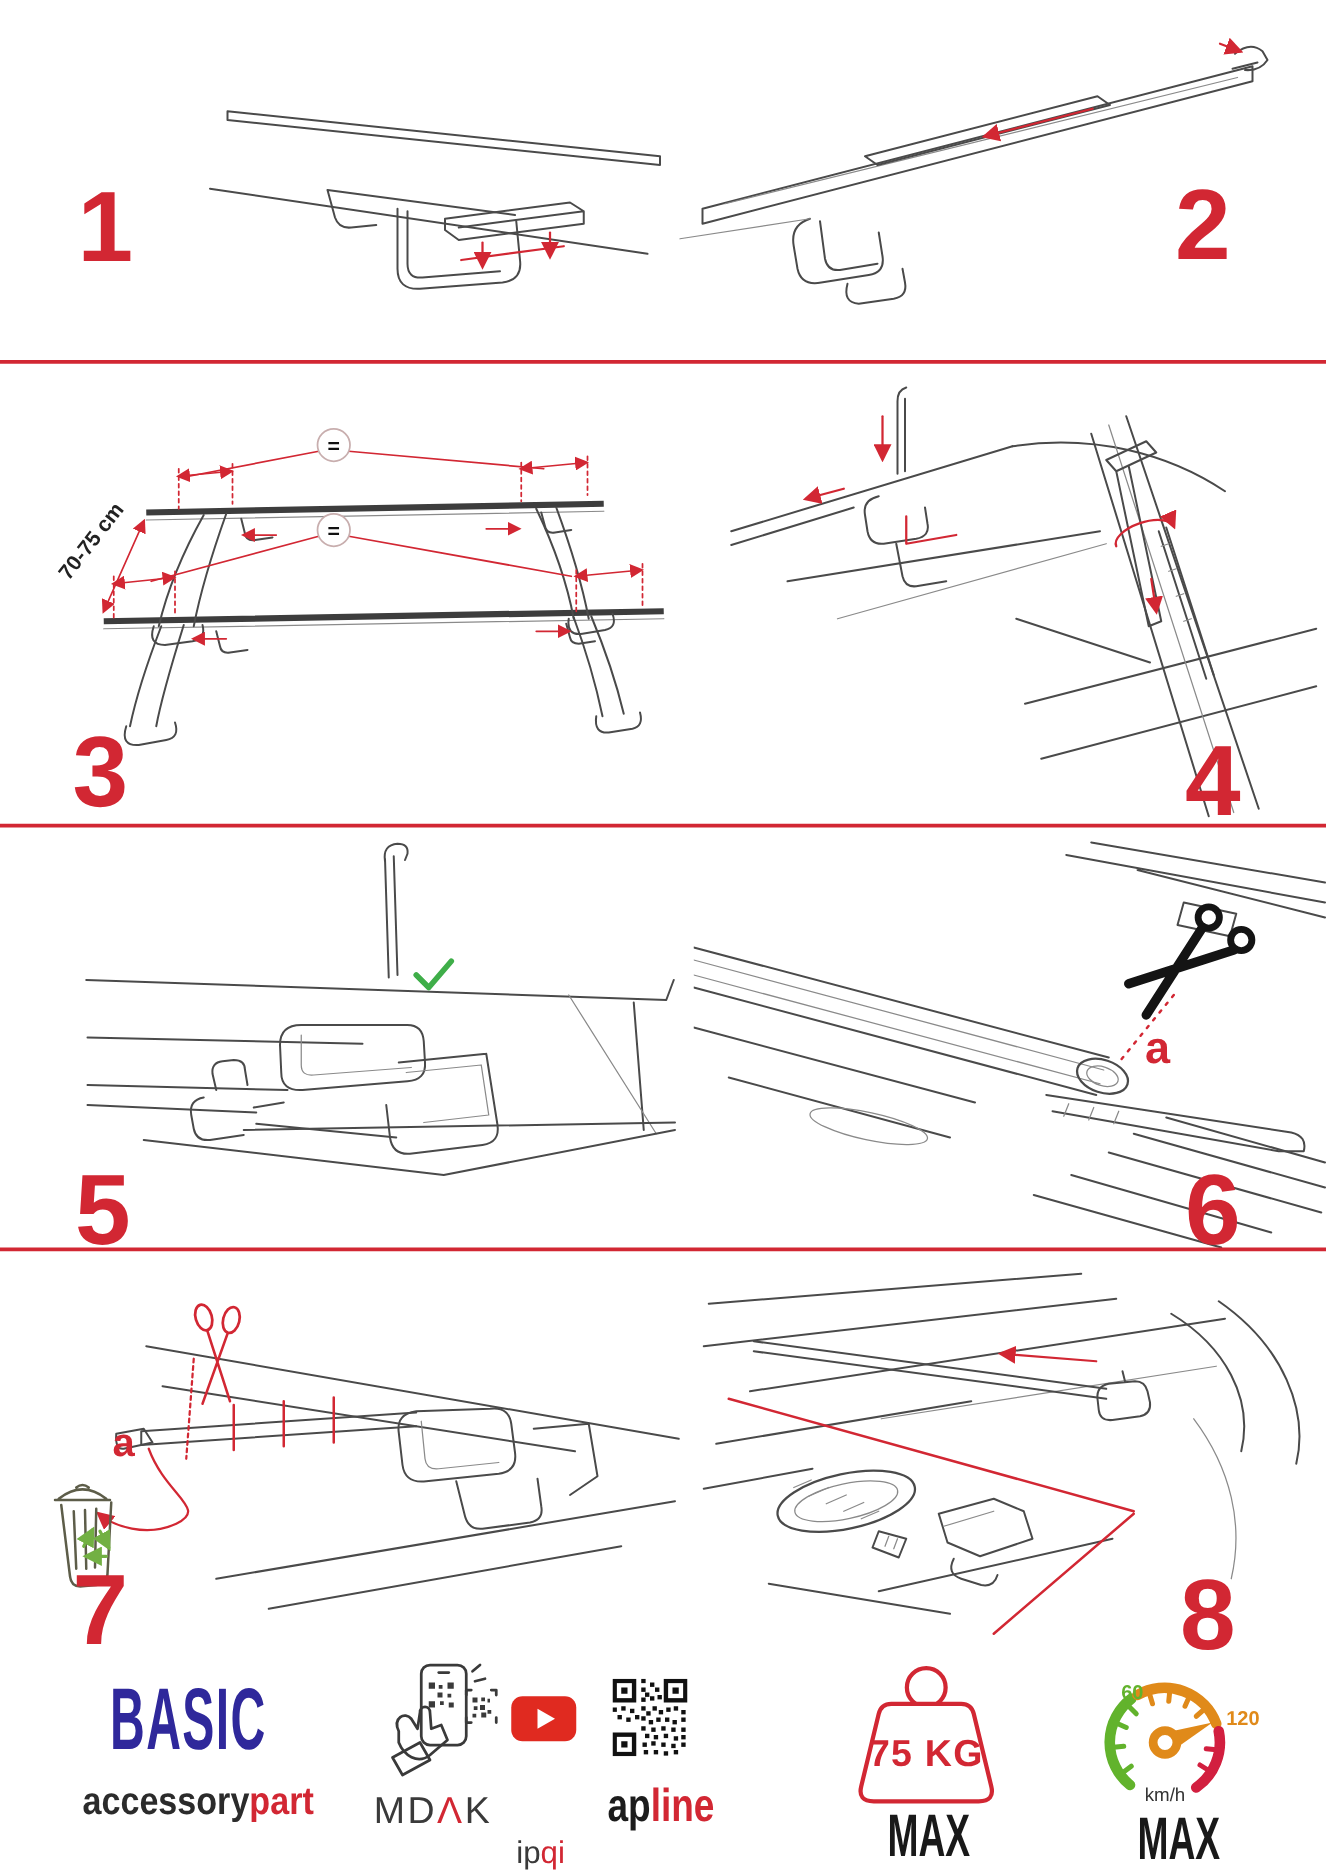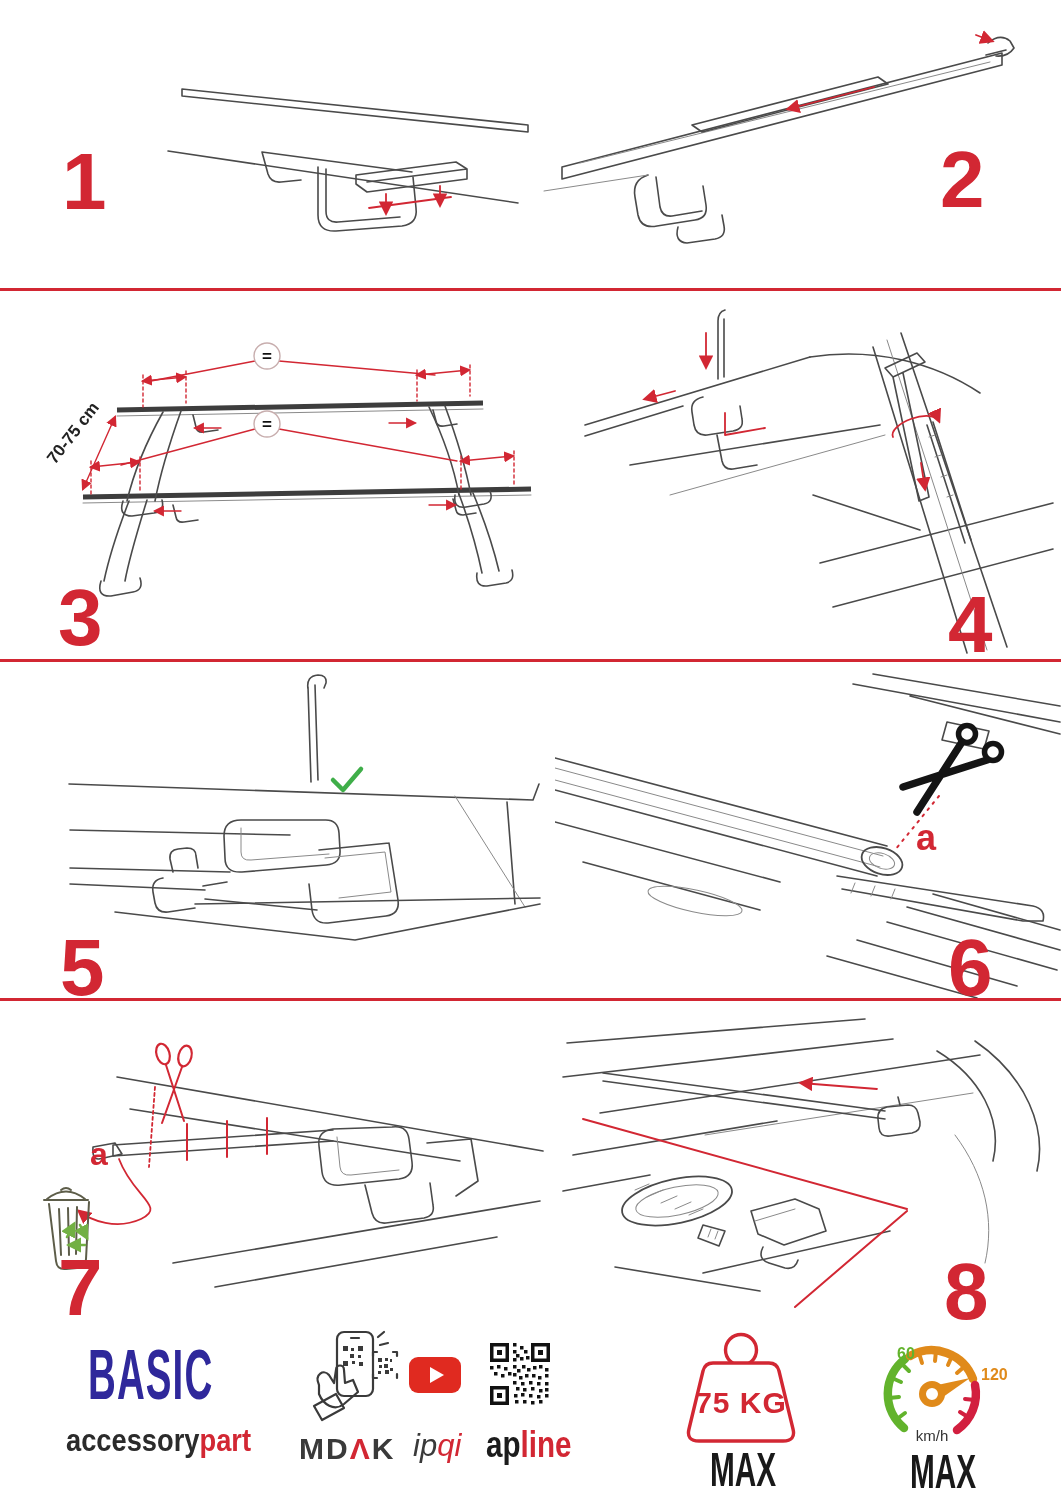--- a/index.html
+++ b/index.html
@@ -16,24 +16,24 @@
   .red{stroke:#d22733;fill:none;stroke-width:1.8;stroke-linecap:round;stroke-linejoin:round;}
   .redthin{stroke-width:1.4;}
   .dash{stroke-dasharray:3,3;}
   
   .logo-basic{position:absolute;left:88px;top:1340px;color:#2f289b;font-weight:bold;font-size:70px;
               line-height:1;transform:scaleX(0.55);transform-origin:left top;letter-spacing:2px;
               display:inline-block;}
   .logo-sub{position:absolute;left:66px;top:1424px;font-size:31px;font-weight:bold;line-height:1.1;
             transform:scaleX(0.88);transform-origin:left top;display:inline-block;color:#2b2b2b;}
   .logo-sub .r{color:#d22733;}
-  .mdak{position:absolute;left:299px;top:1434px;font-size:30px;font-weight:bold;color:#3a3a3a;
+  .mdak{position:absolute;left:299px;top:1434px;font-size:30px;font-weight:normal;color:#3a3a3a;
         letter-spacing:2px;line-height:1;}
   .mdak .r{color:#d22733;}
-  .ipqi{position:absolute;left:413px;top:1430px;font-size:31px;color:#3a3a3a;line-height:1;font-style:italic;}
+  .ipqi{position:absolute;left:413px;top:1470px;font-size:25px;color:#3a3a3a;line-height:1;}
   .ipqi .r{color:#d22733;}
   .apline{position:absolute;left:486px;top:1426px;font-size:37px;font-weight:bold;color:#1c1c1c;
           transform:scaleX(0.8);transform-origin:left top;display:inline-block;line-height:1;}
   .apline .r{color:#d22733;}
   .max-label{position:absolute;width:100px;text-align:center;color:#191919;font-weight:bold;
              font-size:48px;line-height:1;transform:scaleX(0.62);transform-origin:center top;}
 </style>
 </head>
 <body>
 

